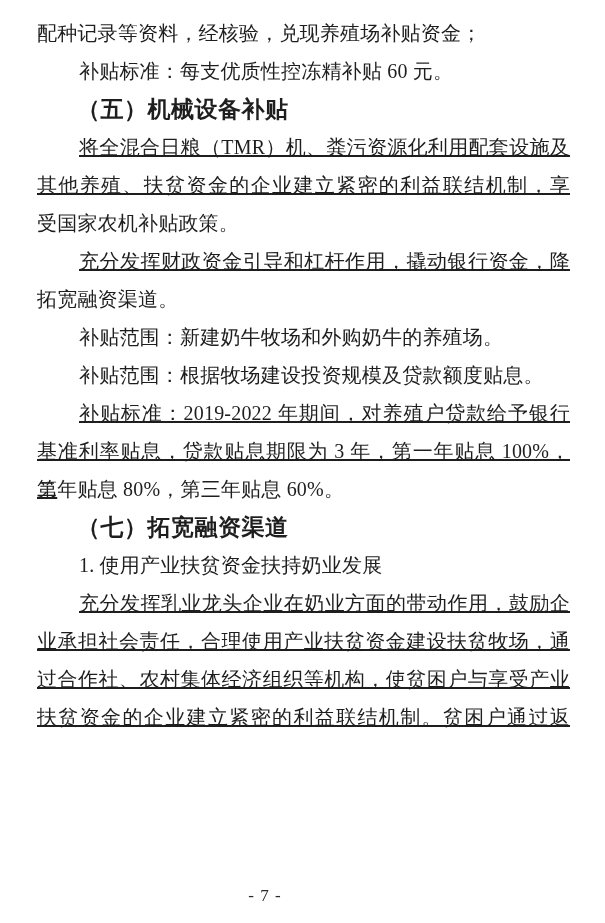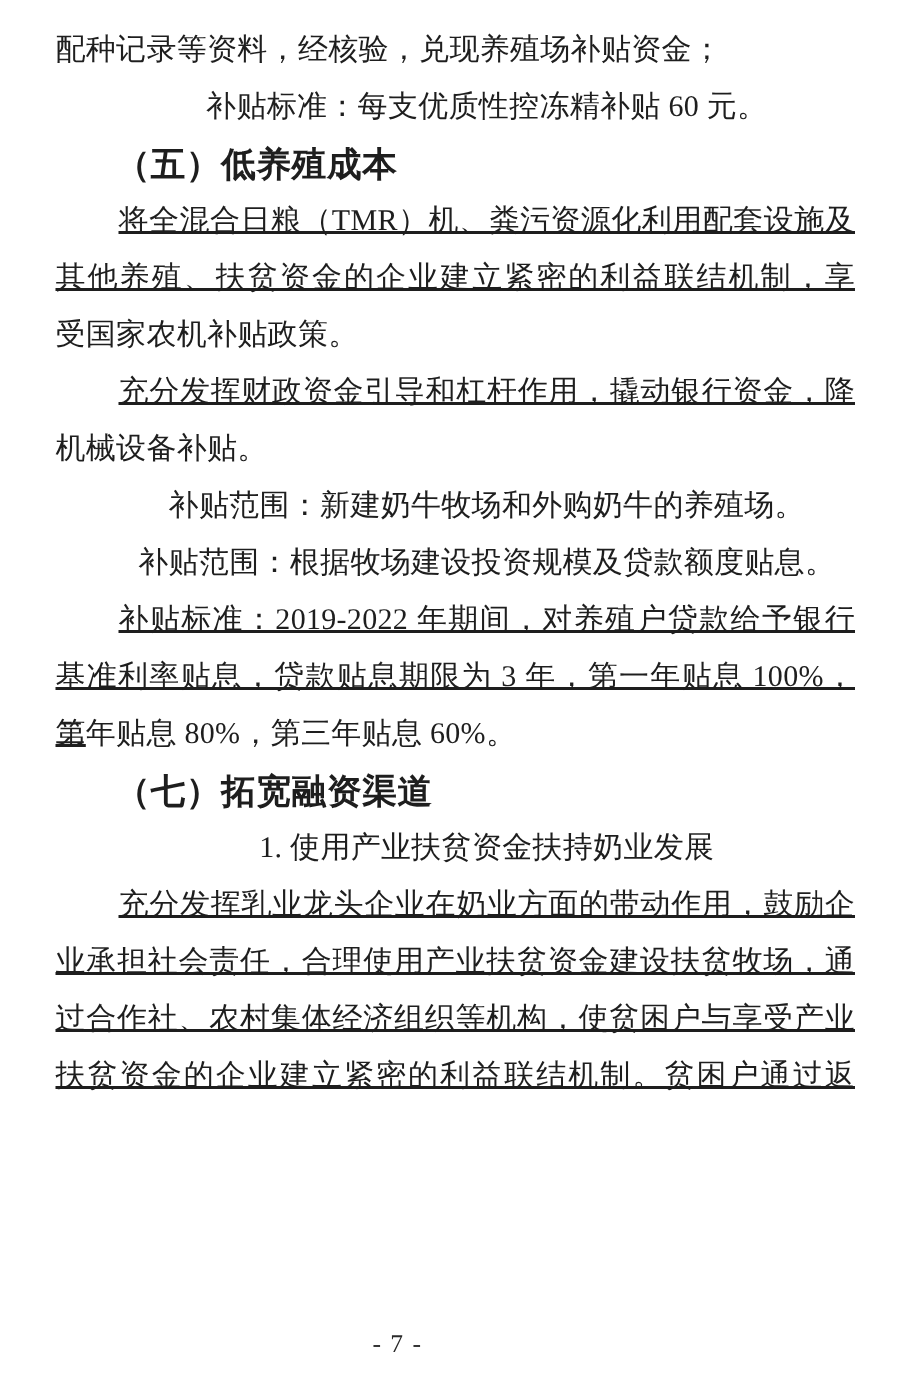--- a/index.html
+++ b/index.html
@@ -31,21 +31,20 @@
   }
   .line.just {
     white-space: normal;
     text-align: justify;
     text-align-last: justify;
     text-justify: inter-ideograph;
     text-decoration: underline;
   }
   .line.indent {
     text-indent: 42px;
-    text-align: center;
   }
   .heading {
     font-family: "Liberation Sans", "DejaVu Sans", sans-serif;
     font-weight: bold;
     font-size: 23px;
     line-height: 38px;
     height: 38px;
     letter-spacing: 0.5px;
     text-indent: 40px;
     white-space: nowrap;
@@ -60,26 +59,26 @@
     color: #2a2a2a;
   }
 </style>
 </head>
 <body>
 
 <div class="page">
   <div class="doc">
     <div class="line">配种记录等资料，经核验，兑现养殖场补贴资金；</div>
     <div class="line indent">补贴标准：每支优质性控冻精补贴 60 元。</div>
-    <div class="heading">（五）低养殖成本</div>
+    <div class="heading">（五）机械设备补贴</div>
     <div class="line indent just">将全混合日粮（TMR）机、粪污资源化利用配套设施及</div>
     <div class="line just">其他养殖、扶贫资金的企业建立紧密的利益联结机制，享</div>
     <div class="line">受国家农机补贴政策。</div>
     <div class="line indent just">充分发挥财政资金引导和杠杆作用，撬动银行资金，降</div>
-    <div class="line">机械设备补贴。</div>
+    <div class="line">拓宽融资渠道。</div>
     <div class="line indent">补贴范围：新建奶牛牧场和外购奶牛的养殖场。</div>
     <div class="line indent">补贴范围：根据牧场建设投资规模及贷款额度贴息。</div>
     <div class="line indent just">补贴标准：2019-2022 年期间，对养殖户贷款给予银行</div>
     <div class="line just">基准利率贴息，贷款贴息期限为 3 年，第一年贴息 100%，第</div>
     <div class="line">二年贴息 80%，第三年贴息 60%。</div>
     <div class="heading">（七）拓宽融资渠道</div>
     <div class="line indent">1. 使用产业扶贫资金扶持奶业发展</div>
     <div class="line indent just">充分发挥乳业龙头企业在奶业方面的带动作用，鼓励企</div>
     <div class="line just">业承担社会责任，合理使用产业扶贫资金建设扶贫牧场，通</div>
     <div class="line just">过合作社、农村集体经济组织等机构，使贫困户与享受产业</div>

